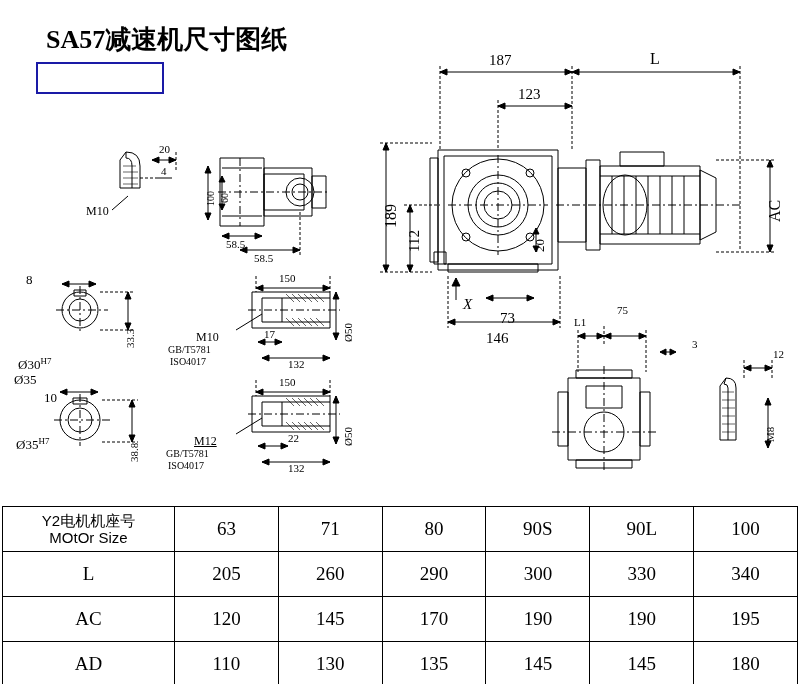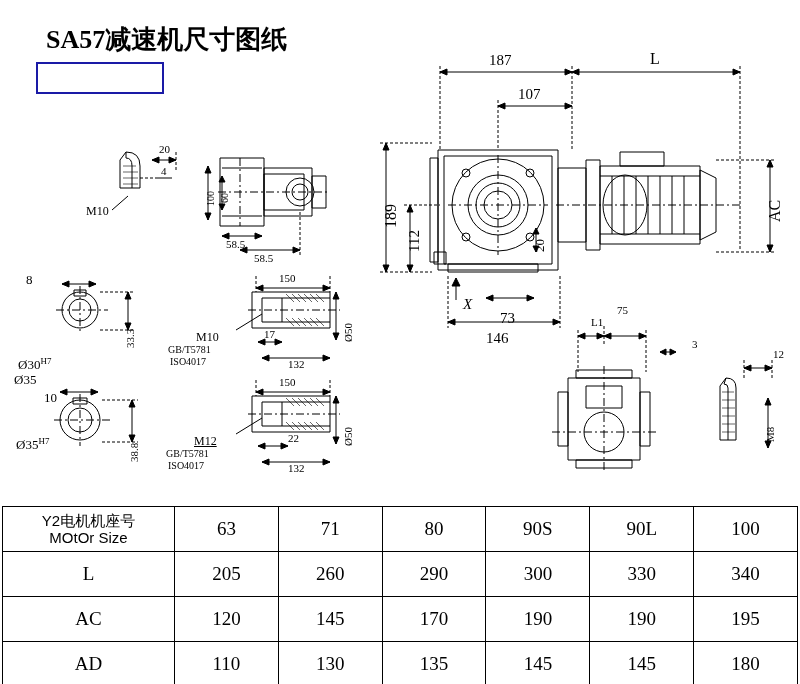--- a/index.html
+++ b/index.html
@@ -376,21 +376,21 @@
       <line x1="772" y1="360" x2="772" y2="380" stroke-dasharray="3,2"></line>
 
       <line x1="768" y1="398" x2="768" y2="448"></line>
       <path d="M768 398 l-3 7 h6 z" fill="#000"></path>
       <path d="M768 448 l-3 -7 h6 z" fill="#000"></path>
     </g>
   </svg>
 
   <div class="lbl" style="left:489px;top:52px;font-size:15px;">187</div>
   <div class="lbl" style="left:650px;top:50px;font-size:16px;">L</div>
-  <div class="lbl" style="left:518px;top:86px;font-size:15px;">107</div>
+  <div class="lbl" style="left:518px;top:86px;font-size:15px;">123</div>
 
   <div class="lbl vert" style="left:382px;top:228px;font-size:16px;">189</div>
   <div class="lbl vert" style="left:406px;top:252px;font-size:15px;">112</div>
   <div class="lbl vert" style="left:766px;top:222px;font-size:16px;">AC</div>
   <div class="lbl vert" style="left:532px;top:252px;font-size:13px;">20</div>
 
   <div class="lbl" style="left:500px;top:310px;font-size:15px;">73</div>
   <div class="lbl" style="left:486px;top:330px;font-size:15px;">146</div>
   <div class="lbl" style="left:463px;top:296px;font-size:15px;font-style:italic;">X</div>
 
@@ -425,21 +425,21 @@
   <div class="lbl vert sm" style="left:342px;top:342px;">Ø50</div>
 
   <div class="lbl sm" style="left:279px;top:376px;">150</div>
   <div class="lbl sm" style="left:194px;top:434px;font-size:12px;text-decoration:underline;">M12</div>
   <div class="lbl xs" style="left:166px;top:448px;">GB/T5781</div>
   <div class="lbl xs" style="left:168px;top:460px;">ISO4017</div>
   <div class="lbl sm" style="left:288px;top:432px;">22</div>
   <div class="lbl sm" style="left:288px;top:462px;">132</div>
   <div class="lbl vert sm" style="left:342px;top:446px;">Ø50</div>
 
-  <div class="lbl sm" style="left:591px;top:316px;">L1</div>
+  <div class="lbl sm" style="left:574px;top:316px;">L1</div>
   <div class="lbl sm" style="left:617px;top:304px;">75</div>
   <div class="lbl sm" style="left:692px;top:338px;">3</div>
 
   <div class="lbl sm" style="left:773px;top:348px;">12</div>
   <div class="lbl vert sm" style="left:764px;top:442px;">M8</div>
 
   <table class="tbl">
     <colgroup>
       <col class="c0">
         <col>

